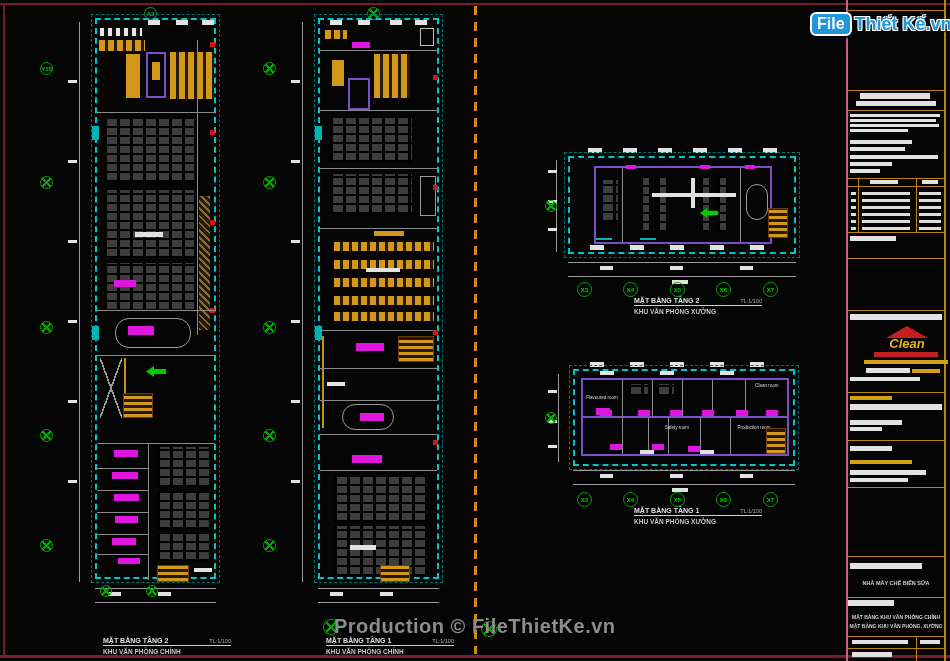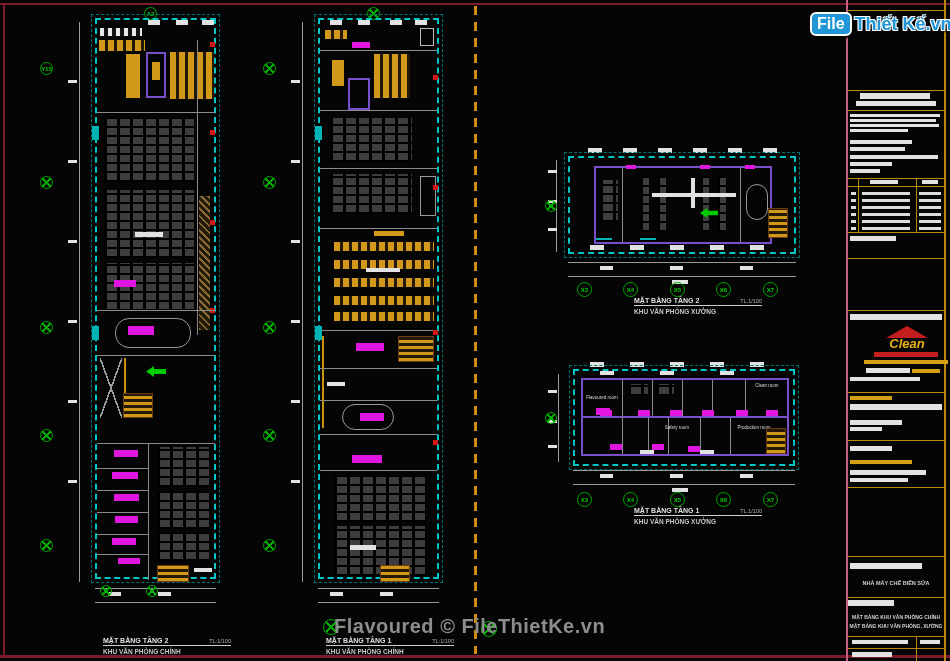--- a/index.html
+++ b/index.html
@@ -392,19 +392,19 @@
   <div class="a hl" style="left:848px;top:636px"></div>
   <div class="a vl" style="left:916px;top:636px;height:25px"></div>
   <div class="a bar" style="left:852px;top:640px;width:56px;height:4px"></div>
   <div class="a bar" style="left:920px;top:640px;width:20px;height:4px"></div>
   <div class="a hl" style="left:848px;top:648px"></div>
   <div class="a bar" style="left:852px;top:652px;width:40px;height:5px"></div>
 
   <div class="a axm axx" style="left:323px;top:619px;width:16px;height:16px"></div>
   <div class="a axm axx" style="left:481px;top:621px;width:16px;height:16px"></div>
 
-  <div class="a" id="watermark" style="left:334px;top:615px">Flavoured © FileThietKe.vn</div>
+  <div class="a" id="watermark" style="left:334px;top:615px">Production © FileThietKe.vn</div>
   <div class="a" id="site-logo" style="left:810px;top:12px">
     <span class="fbox">File</span>
     <span class="rest">Thiết Kế.vn</span>
   </div>
 
 </div>
 
 </body></html>

